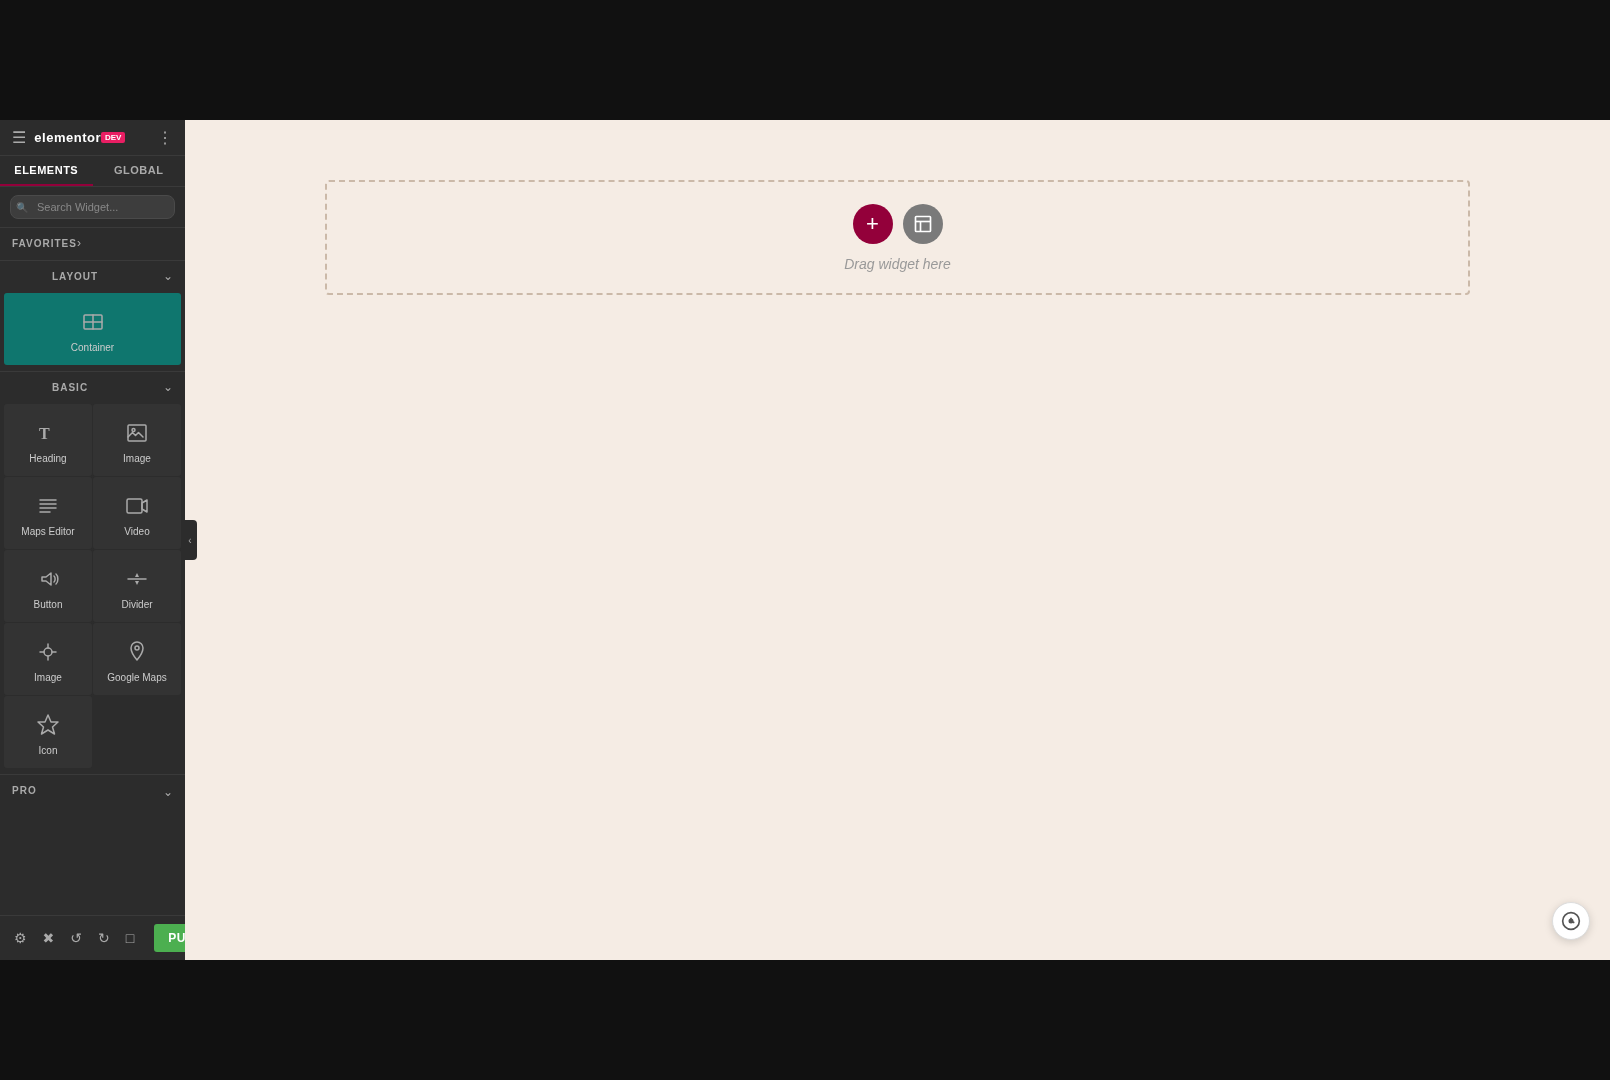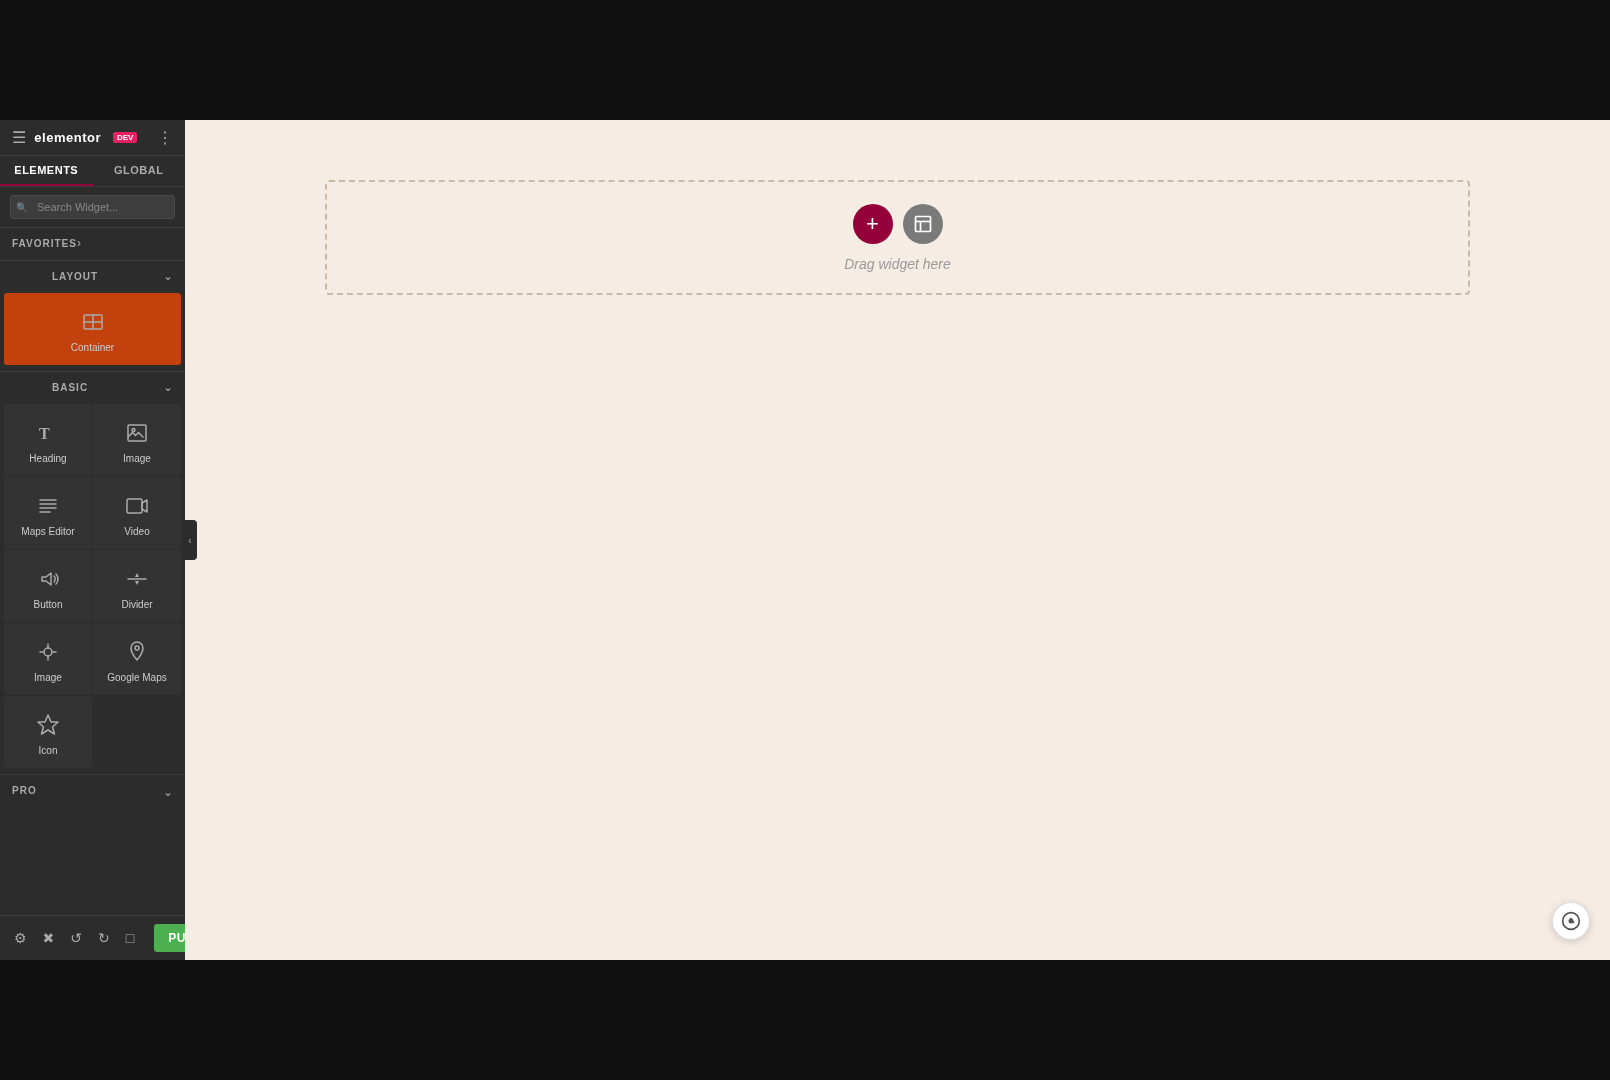--- a/index.html
+++ b/index.html
@@ -50,21 +50,21 @@
 
     .hamburger-icon {
       color: #aaa;
       font-size: 16px;
       cursor: pointer;
     }
 
     .elementor-logo {
       display: flex;
       align-items: center;
-      gap: 12px;
+      gap: 0;
     }
 
     .elementor-text {
       color: #fff;
       font-size: 13px;
       font-weight: 600;
       letter-spacing: 0.5px;
     }
 
     .dev-badge {
@@ -108,21 +108,21 @@
     
     .search-box {
       padding: 8px 10px;
       border-bottom: 1px solid #3a3a3a;
     }
 
     .search-input {
       width: 100%;
       background: #3d3d3d;
       border: 1px solid #4a4a4a;
-      border-radius: 3px;
+      border-radius: 8px;
       padding: 5px 8px 5px 26px;
       color: #ccc;
       font-size: 11px;
       outline: none;
     }
 
     .search-input::placeholder {
       color: #888;
     }
 
@@ -218,21 +218,21 @@
       margin-left: 40px;
     }
 
     
     .widget-full {
       display: flex;
       flex-direction: column;
       align-items: center;
       justify-content: center;
       padding: 12px 8px 8px;
-      background: #c2410c;
+      background: #0f766e;
       border-radius: 3px;
       cursor: pointer;
       gap: 6px;
       min-height: 72px;
       grid-column: 1 / 3;
     }
 
     
     .bottom-toolbar {
       height: 45px;

